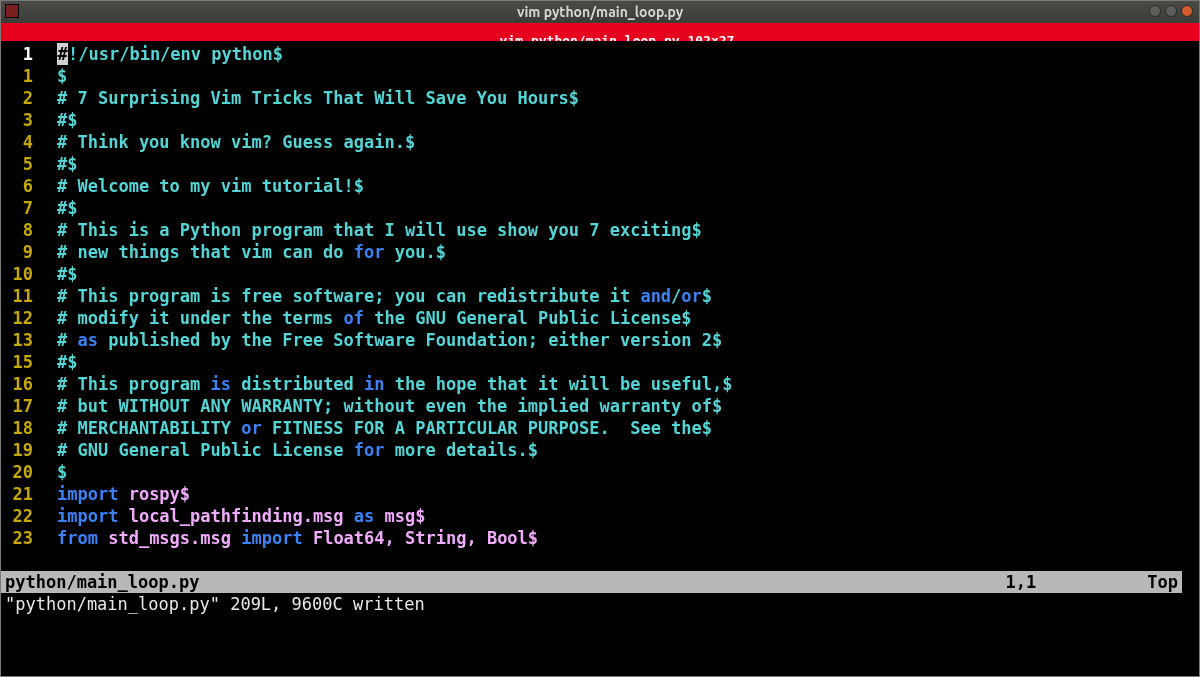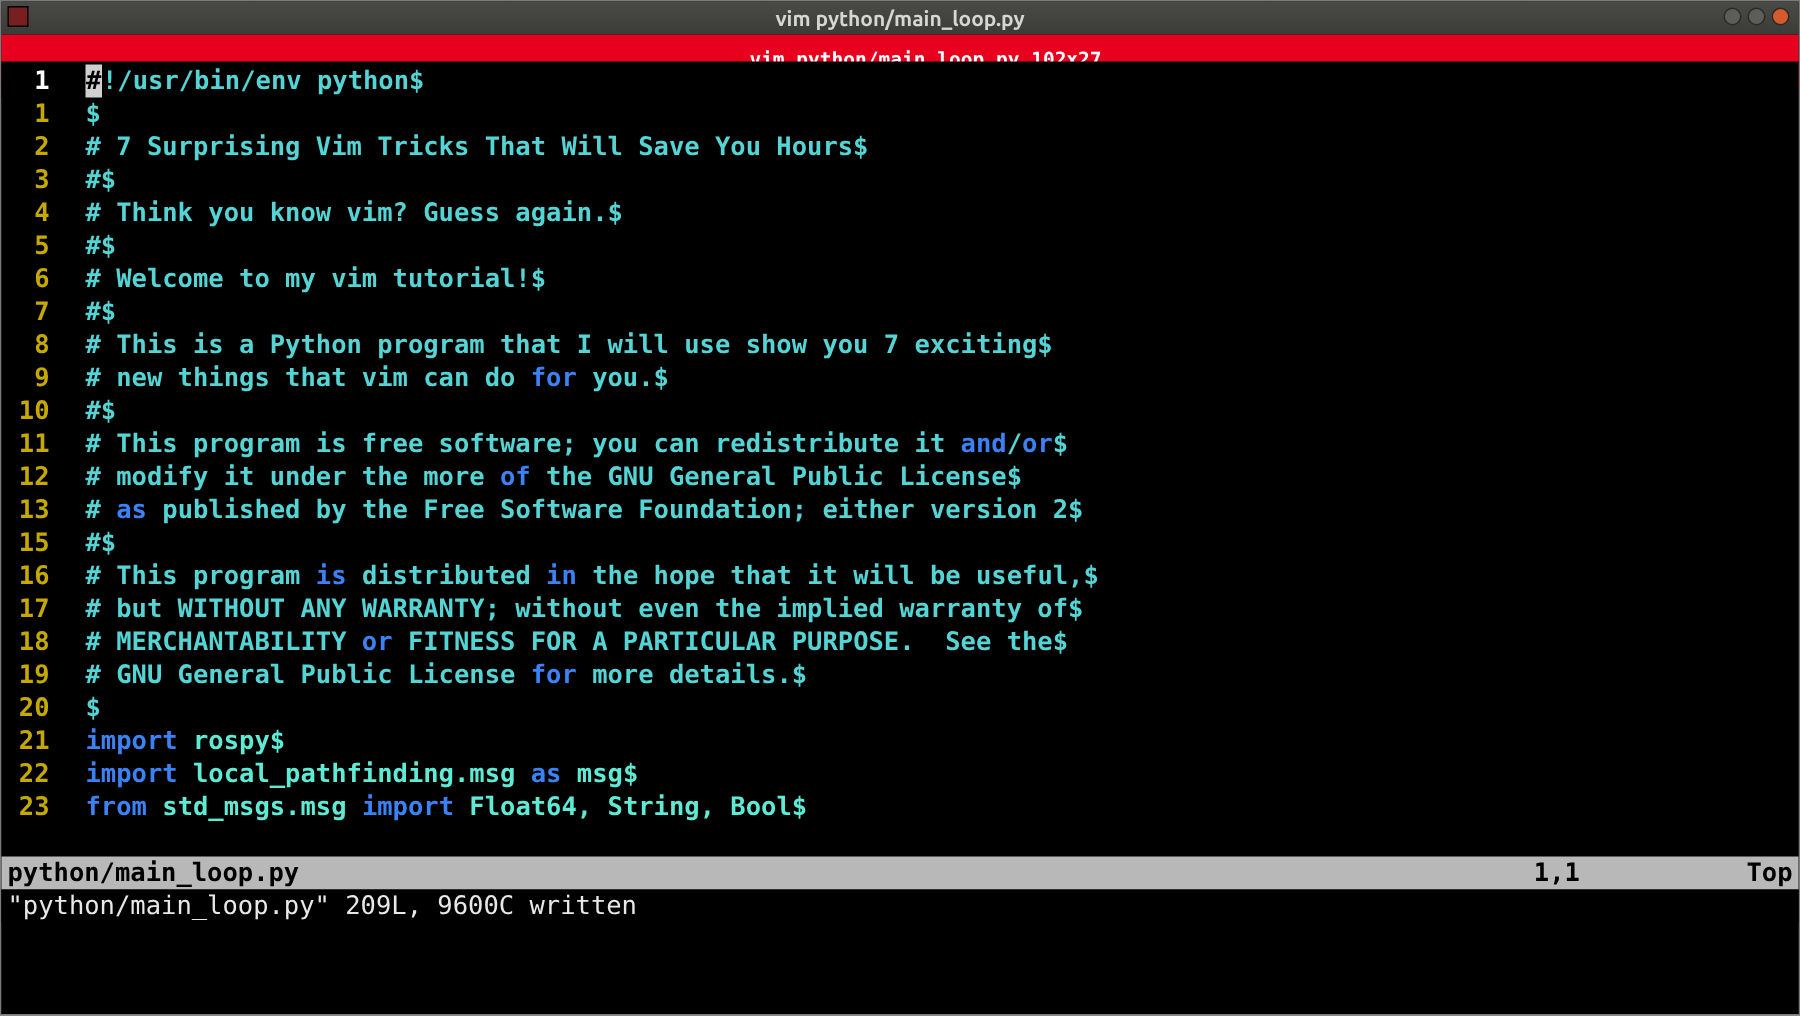--- a/index.html
+++ b/index.html
@@ -48,24 +48,24 @@
     color: #c5a800; font-weight: 600;
   }
   .gutter.current { color: #ffffff; background: #000; }
   .code { flex: 1 1 auto; color: #54d4d4; font-weight: 600; padding-left: 16px; }
 
   .cursor {
     display: inline-block; background: #d0d0d0; color: #000;
     font-weight: 600; width: 11px; text-align: center;
   }
   .kw { color: #3b82f6; }
-  .white { color: #5eead4; }
+  .white { color: #f0abfc; }
 
   .statusline {
-    position: absolute; left: 0; right: 0;
+    position: absolute; left: 0; right: 17px;
     background: #b8b8b8; color: #000; font-weight: 700;
     display: flex; align-items: flex-start; padding: 0 4px; height: 22px;
   }
   .statusline .spacer { flex: 1 1 auto; }
   .msgline {
     position: absolute; left: 0; right: 0;
     color: #e8e8e8; background: #000; padding: 0 4px; height: 22px;
     display: flex; align-items: center; font-weight: 500;
   }
 </style>
@@ -103,21 +103,21 @@
     <div class="line"><span class="gutter">6</span><span class="code"># Welcome to my vim tutorial!$</span></div>
     <div class="line"><span class="gutter">7</span><span class="code">#$</span></div>
     <div class="line"><span class="gutter">8</span><span class="code"># This is a Python program that I will use show you 7 exciting$</span></div>
 
     <div class="line"><span class="gutter">9</span><span class="code"><span># new things that vim can do </span><span class="kw">for</span><span> you.$</span></span></div>
 
     <div class="line"><span class="gutter">10</span><span class="code">#$</span></div>
 
     <div class="line"><span class="gutter">11</span><span class="code"><span># This program is free software; you can redistribute it </span><span class="kw">and</span><span>/</span><span class="kw">or</span><span>$</span></span></div>
 
-    <div class="line"><span class="gutter">12</span><span class="code"><span># modify it under the more </span><span class="kw">of</span><span> the GNU General Public License$</span></span></div>
+    <div class="line"><span class="gutter">12</span><span class="code"><span># modify it under the terms </span><span class="kw">of</span><span> the GNU General Public License$</span></span></div>
 
     <div class="line"><span class="gutter">13</span><span class="code"><span># </span><span class="kw">as</span><span> published by the Free Software Foundation; either version 2$</span></span></div>
 
 
     <div class="line"><span class="gutter">15</span><span class="code">#$</span></div>
 
     <div class="line"><span class="gutter">16</span><span class="code"><span># This program </span><span class="kw">is</span><span> distributed </span><span class="kw">in</span><span> the hope that it will be useful,$</span></span></div>
 
     <div class="line"><span class="gutter">17</span><span class="code"># but WITHOUT ANY WARRANTY; without even the implied warranty of$</span></div>
 

